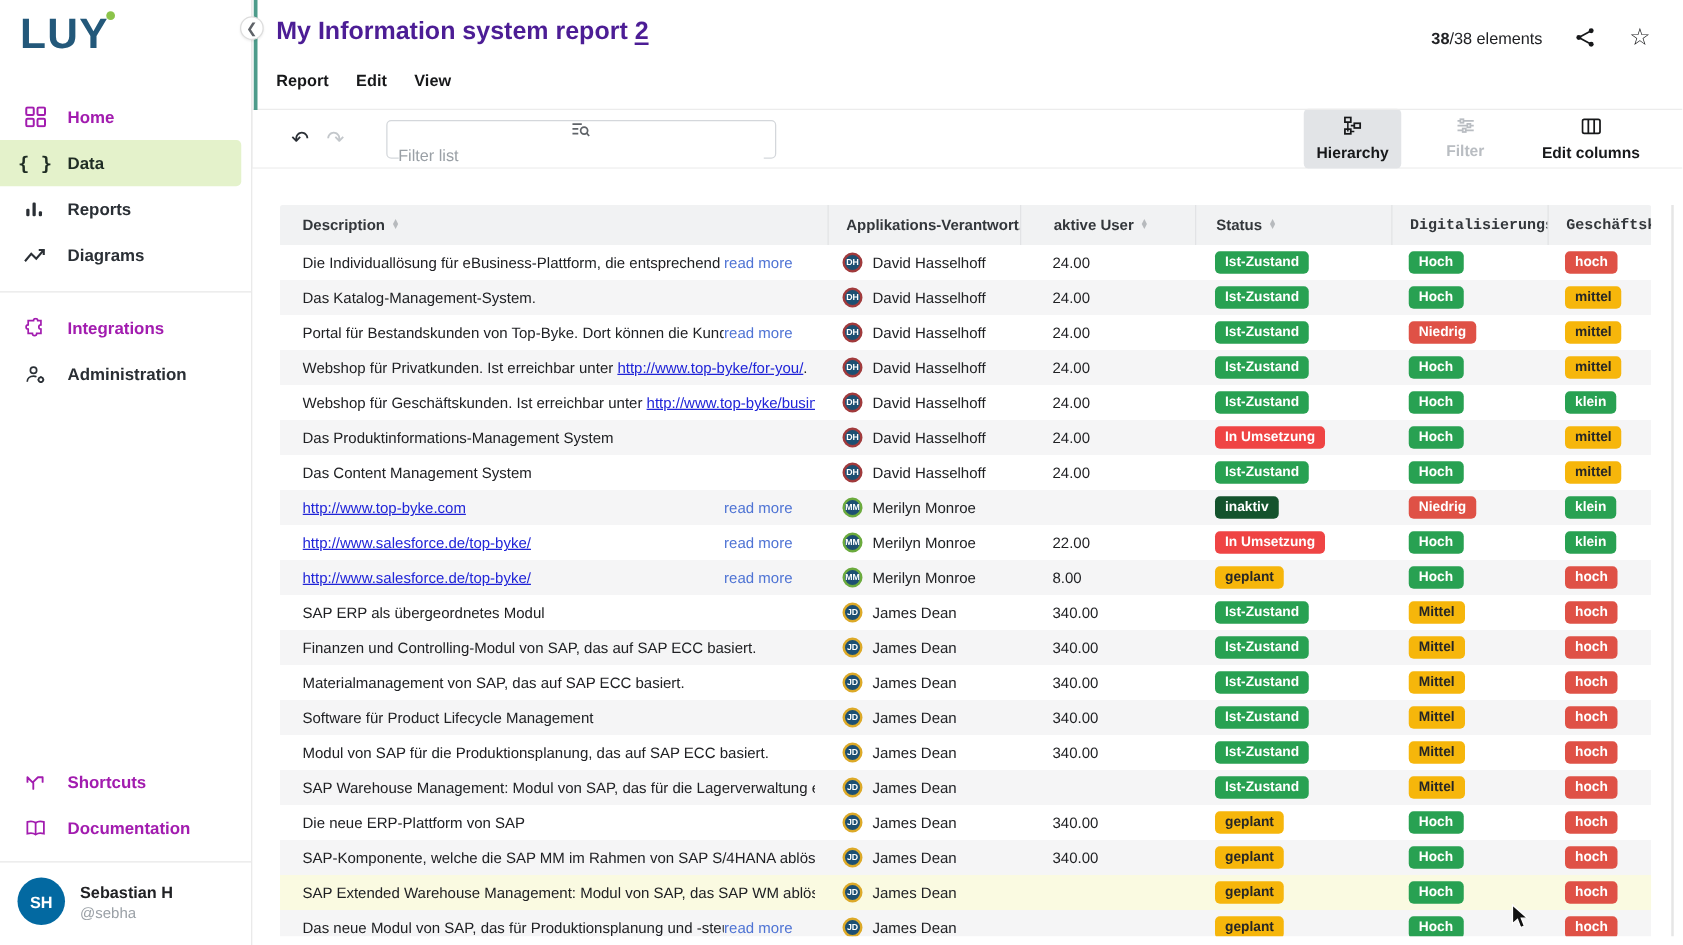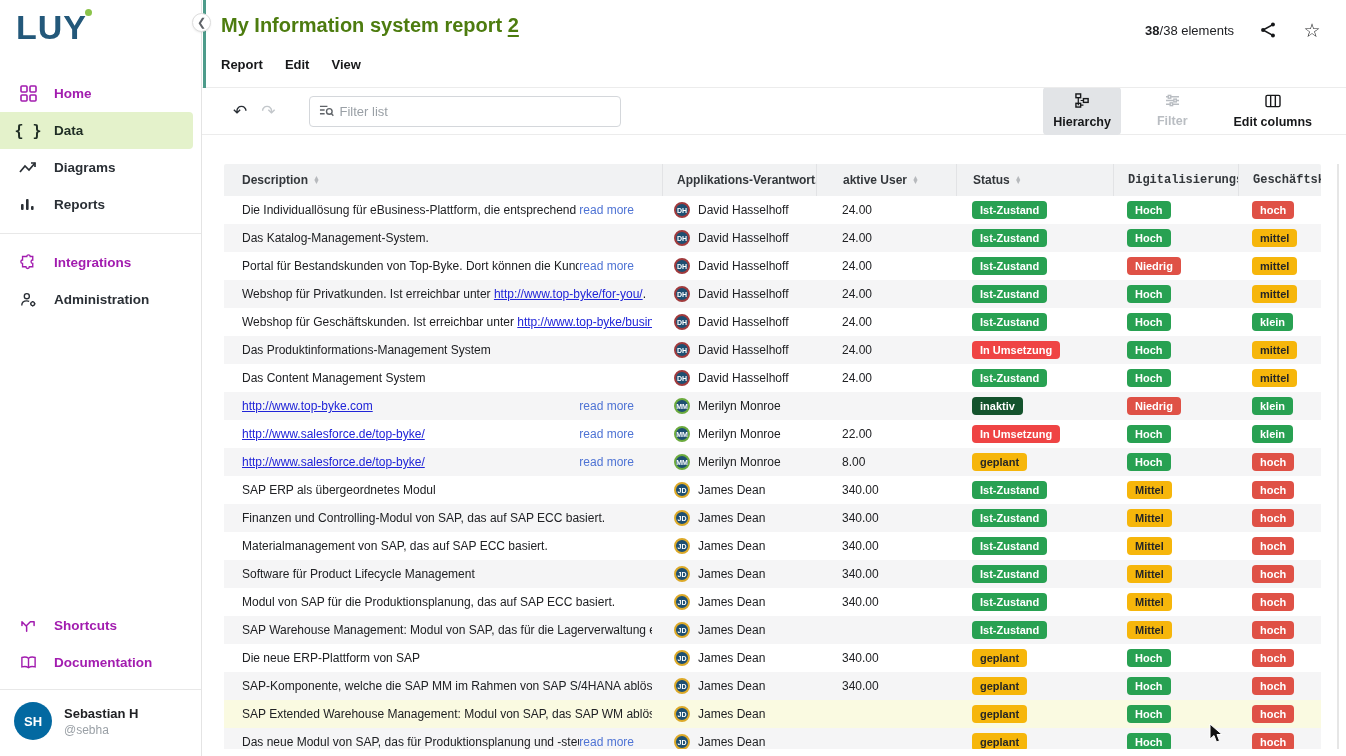--- a/index.html
+++ b/index.html
@@ -31,36 +31,36 @@
 
   .collapse-btn { position:absolute; left:192px; top:13px; width:19px; height:19px; border-radius:50%;
                   background:#fff; border:1px solid #ddd; z-index:5; display:flex; align-items:center;
                   justify-content:center; font-size:11px; color:#5f6368; cursor:pointer;
                   box-shadow:0 1px 2px rgba(0,0,0,.08); }
   .teal-line { position:absolute; left:203px; top:0; width:3px; height:88px; background:#4d9b8a; z-index:4; }
 
   
   .main { flex:1; display:flex; flex-direction:column; position:relative; }
   .page-header { height:88px; border-bottom:1px solid #ececec; padding:14px 24px 0 19px; position:relative; }
-  .title { font-size:20px; font-weight:700; color:#4d7c0f; }
+  .title { font-size:20px; font-weight:700; color:#4c1d95; }
   .title .t2 { text-decoration:underline; text-underline-offset:3px; }
   .header-right { position:absolute; right:24px; top:20px; display:flex; align-items:center; gap:24px; }
   .elements { font-size:13px; color:#202124; }
   .elements b { font-weight:700; }
   .hicon { width:20px; height:20px; color:#17181a; cursor:pointer; display:flex; align-items:center; justify-content:center; }
   .star { font-size:19px; }
   .menubar { display:flex; gap:22px; margin-top:20px; }
   .menu-item { font-size:13px; font-weight:700; color:#17181a; cursor:pointer; }
 
   .toolbar { height:47px; border-bottom:1px solid #ececec; display:flex; align-items:center; padding:0 24px 0 19px; }
   .undo-redo { display:flex; gap:14px; margin-left:12px; font-size:17px; }
   .ur-btn { cursor:pointer; color:#2a2f35; line-height:1; }
   .ur-btn.disabled { color:#c3c7cb; }
   .filter-input { margin-left:33px; width:312px; height:31px; border:1px solid #d4d7db; border-radius:4px;
-                  display:flex; align-items:center; padding:0 9px; gap:6px; background:#fff; }
+                  display:flex; align-items:center; padding:0 9px; gap:6px; background:#fff;flex-direction:column; }
   .filter-input input { border:none; outline:none; font-size:13px; width:100%;
                         font-family:"Liberation Sans", sans-serif; color:#202124; }
   .filter-input input::placeholder { color:#9aa0a6; }
   .toolbar-right { margin-left:auto; display:flex; align-items:center; gap:26px; }
   .tb-btn { display:flex; align-items:center; gap:7px; font-size:12.5px; font-weight:700;
             color:#17181a; cursor:pointer; padding:6px 10px; border-radius:4px;flex-direction:column; }
   .tb-btn.selected { background:#e2e4e7; }
   .tb-btn.disabled { color:#b9bdc2; cursor:default; }
 
   
@@ -121,36 +121,36 @@
             </svg>
         </span>
         <span>Home</span>
       </div>
       <div class="nav-item active">
         <span class="ni braces">{ }</span>
         <span>Data</span>
       </div>
       <div class="nav-item">
         <span class="ni">
-          <svg width="18" height="14" viewBox="0 0 18 14" fill="none" stroke="currentColor" stroke-width="1.7">
-              <path d="M1 11 L6 5 L10 9 L16 2"></path>
-              <path d="M12 2 h4 v4" fill="none"></path>
-            </svg>
-        </span>
-        <span>Diagrams</span>
-      </div>
-      <div class="nav-item">
-        <span class="ni">
           <svg width="16" height="15" viewBox="0 0 16 15" fill="currentColor">
               <rect x="1" y="7" width="2.6" height="6" rx="1"></rect>
               <rect x="6" y="2" width="2.6" height="11" rx="1"></rect>
               <rect x="11" y="9" width="2.6" height="4" rx="1"></rect>
             </svg>
         </span>
         <span>Reports</span>
+      </div>
+      <div class="nav-item">
+        <span class="ni">
+          <svg width="18" height="14" viewBox="0 0 18 14" fill="none" stroke="currentColor" stroke-width="1.7">
+              <path d="M1 11 L6 5 L10 9 L16 2"></path>
+              <path d="M12 2 h4 v4" fill="none"></path>
+            </svg>
+        </span>
+        <span>Diagrams</span>
       </div>
       <div class="nav-divider"></div>
       <div class="nav-item disabled">
         <span class="ni">
           <svg width="17" height="17" viewBox="0 0 20 20" fill="none" stroke="currentColor" stroke-width="1.6">
               <path d="M8 3 a2 2 0 0 1 4 0 h3 v4 a2 2 0 0 0 0 4 v4 h-4 a2 2 0 0 1 -4 0 H3 v-4 a2 2 0 0 1 0 -4 V3 z"></path>
             </svg>
         </span>
         <span>Integrations</span>
       </div>

